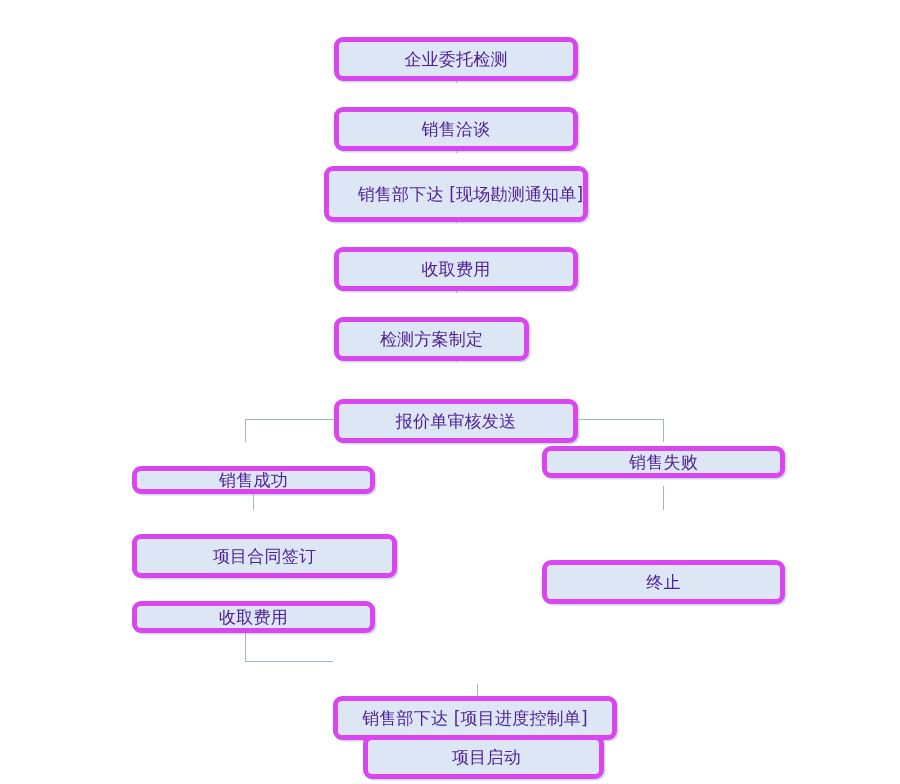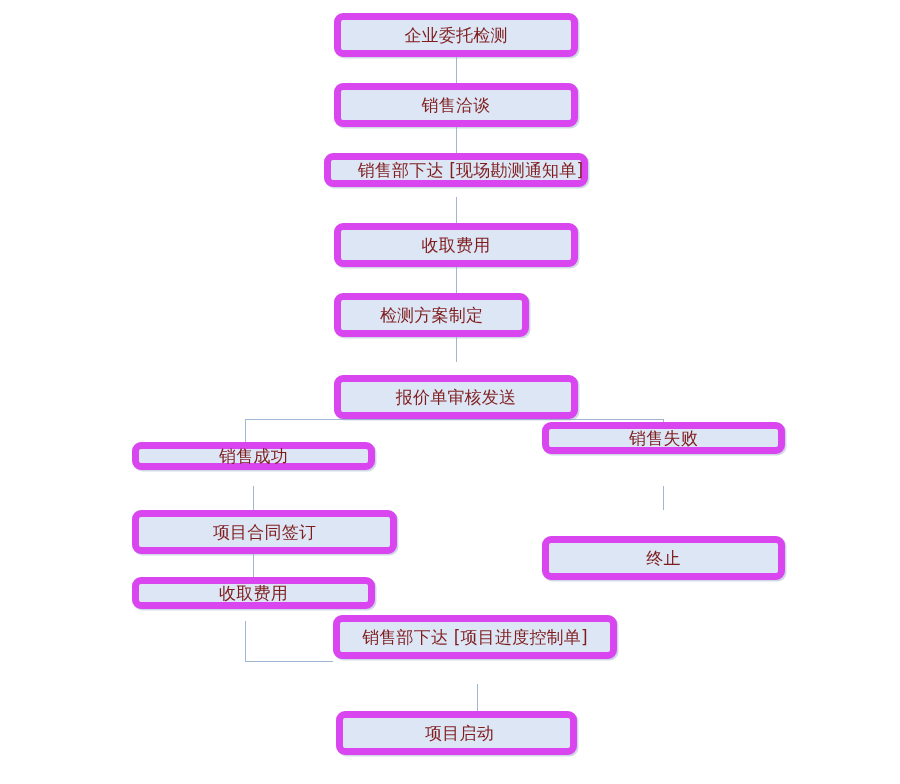--- a/index.html
+++ b/index.html
@@ -14,31 +14,32 @@
     position: relative;
     width: 900px;
     height: 784px;
     background: #ffffff;
     overflow: hidden;
   }
   .node {
     position: absolute;
     box-sizing: border-box;
     background: #dce6f5;
-    border: 7px solid #d946ef;
+    border: 5px solid #d946ef;
     border-radius: 9px;
     display: flex;
     align-items: center;
     justify-content: center;
-    color: #7f1d1d;
+    color: #4c1d95;
     font-size: 17px;
     line-height: 1.2;
     letter-spacing: 0.2px;
     white-space: nowrap;
     box-shadow: 1.5px 1.5px 0 rgba(150,170,200,0.45);
+    margin-top: 24px;
   }
   .edge {
     position: absolute;
     background: #9fb6d4;
   }
   .edge-v { width: 1px; }
   .edge-h { height: 1px; }
 </style>
 </head>
 <body>
@@ -67,35 +68,35 @@
 
   <div class="edge edge-v" style="left:245px; top:621px; height:41px;"></div>
   <div class="edge edge-h" style="left:245px; top:661px; width:88px;"></div>
 
   <div class="edge edge-v" style="left:477px; top:684px; height:27px;"></div>
 
   <div class="node" style="left:334px; top:13px; width:244px; height:44px;">企业委托检测</div>
 
   <div class="node" style="left:334px; top:83px; width:244px; height:44px;">销售洽谈</div>
 
-  <div class="node" style="left:324px; top:153px; width:264px; height:34px;padding-left:29px;">销售部下达 [现场勘测通知单]</div>
+  <div class="node" style="left:324px; top:142px; width:264px; height:56px;padding-left:29px;">销售部下达 [现场勘测通知单]</div>
 
   <div class="node" style="left:334px; top:223px; width:244px; height:44px;">收取费用</div>
 
   <div class="node" style="left:334px; top:293px; width:195px; height:44px;">检测方案制定</div>
 
   <div class="node" style="left:334px; top:375px; width:244px; height:44px;">报价单审核发送</div>
 
   <div class="node" style="left:132px; top:442px; width:243px; height:28px;">销售成功</div>
 
   <div class="node" style="left:132px; top:510px; width:265px; height:44px;">项目合同签订</div>
 
   <div class="node" style="left:132px; top:577px; width:243px; height:32px;">收取费用</div>
 
   <div class="node" style="left:542px; top:422px; width:243px; height:32px;">销售失败</div>
 
   <div class="node" style="left:542px; top:536px; width:243px; height:44px;">终止</div>
 
-  <div class="node" style="left:333px; top:615px; width:284px; height:44px;">销售部下达 [项目进度控制单]</div>
+  <div class="node" style="left:333px; top:672px; width:284px; height:44px;">销售部下达 [项目进度控制单]</div>
 
-  <div class="node" style="left:336px; top:711px; width:241px; height:44px;padding-left:6px;">项目启动</div>
+  <div class="node" style="left:363px; top:711px; width:241px; height:44px;padding-left:6px;">项目启动</div>
 
 </div>
 
 </body></html>

